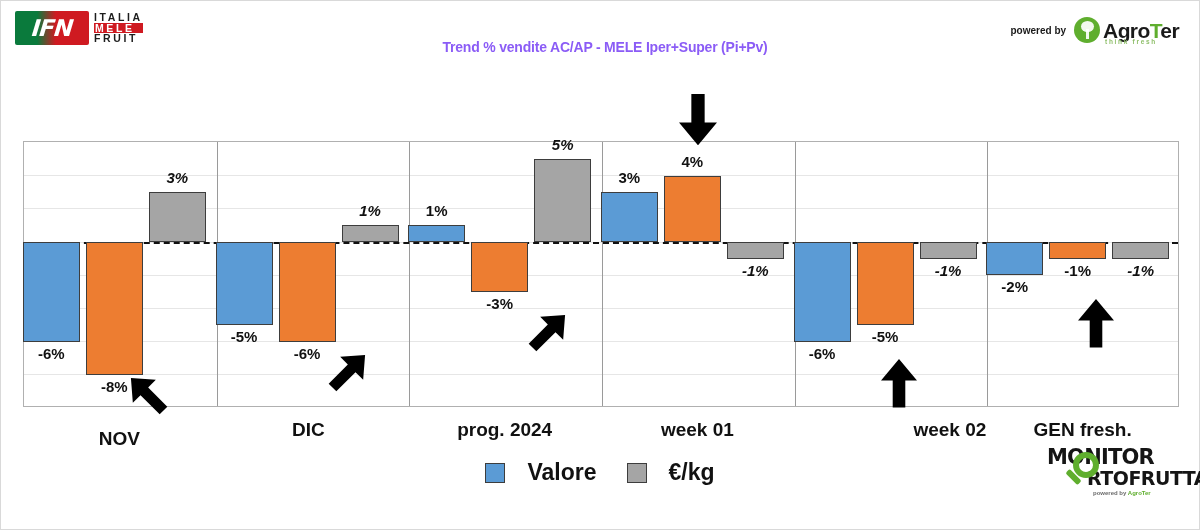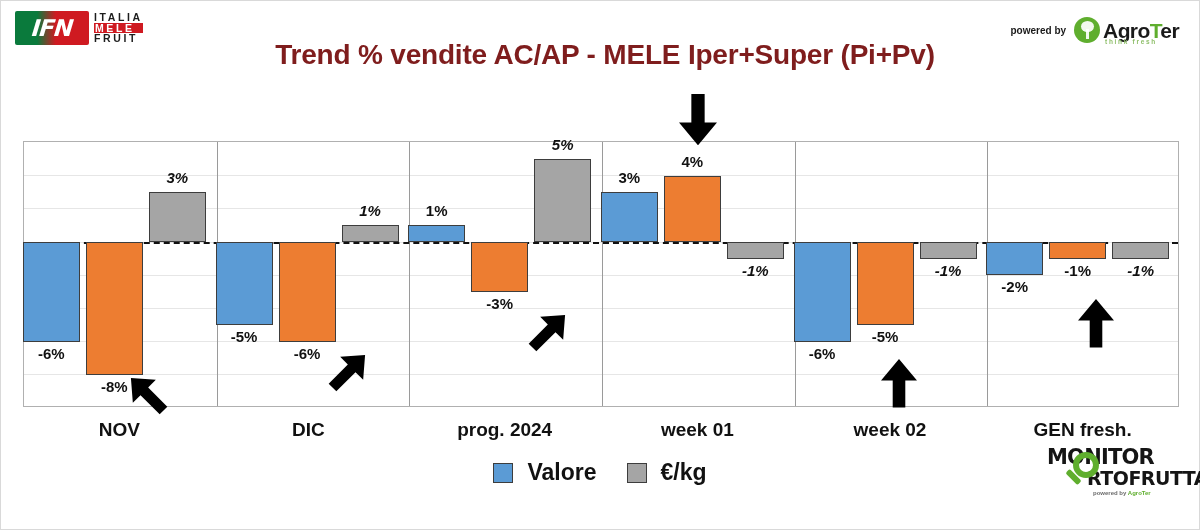--- a/index.html
+++ b/index.html
@@ -55,23 +55,23 @@
   }
   .ifn-w.red {
     background: #cf1a21; color: #ffffff;
     padding: 0 1px;
   }
 
   .chart-title {
     position: absolute;
     left: 0; right: 0; top: 38px;
     text-align: center;
-    font-size: 28px;
+    font-size: 14px;
     font-weight: 700;
-    color: #7f1d1d;
+    color: #8b5cf6;
     font-family: "Liberation Sans", sans-serif;
     letter-spacing: -0.2px;
     padding-left: 10px;
   }
 
   .powered {
     position: absolute;
     right: 20px; top: 16px;
     display: flex; align-items: center; gap: 8px;
   }
@@ -157,21 +157,21 @@
     font-family: "Liberation Sans", sans-serif;
   }
 
   
   #legend {
     position: absolute;
     left: 0; right: 0; top: 458px;
     display: flex; align-items: center; justify-content: center;
     gap: 30px;
   }
-  .legend-item { display: flex; align-items: center; gap: 14px; }
+  .legend-item { display: flex; align-items: center; gap: 22px; }
   .legend-swatch {
     width: 20px; height: 20px;
     border: 1.4px solid #3d3d3d;
   }
   .legend-text {
     font-size: 23px; font-weight: 700; color: #111111;
   }
 
   
   #footer-bar {
@@ -295,25 +295,25 @@
       <div class="bar-label ital" style="width: 57px; left: 895.5px; top: 119.6px;">-1%</div>
       <div class="bar" style="left: 962.167px; width: 57px; height: 33.2px; background: rgb(91, 155, 213); border-color: rgb(61, 61, 61); top: 100px;"></div>
       <div class="bar-label" style="width: 57px; left: 962.167px; top: 136.2px;">-2%</div>
       <div class="bar" style="left: 1025.17px; width: 57px; height: 16.6px; background: rgb(237, 125, 49); border-color: rgb(61, 61, 61); top: 100px;"></div>
       <div class="bar-label" style="width: 57px; left: 1025.17px; top: 119.6px;">-1%</div>
       <div class="bar" style="left: 1088.17px; width: 57px; height: 16.6px; background: rgb(165, 165, 165); border-color: rgb(61, 61, 61); top: 100px;"></div>
       <div class="bar-label ital" style="width: 57px; left: 1088.17px; top: 119.6px;">-1%</div>
     </div>
 
   <div id="cat-labels">
-      <div class="cat-label" style="left: 22px; width: 192.667px;">NOV</div>
+      <div class="cat-label" style="left: 22px; width: 192.667px; margin-top: 9px;">NOV</div>
       <div class="cat-label" style="left: 211px; width: 192.667px;">DIC</div>
       <div class="cat-label" style="left: 407.333px; width: 192.667px;">prog. 2024</div>
       <div class="cat-label" style="left: 600px; width: 192.667px;">week 01</div>
-      <div class="cat-label" style="left: 792.667px; width: 192.667px;">week 02</div>
+      <div class="cat-label" style="left: 792.667px; width: 192.667px; text-align: right;">week 02</div>
       <div class="cat-label" style="left: 985.333px; width: 192.667px;">GEN fresh.</div>
     </div>
 
   <div id="legend">
       <div class="legend-item">
         <span class="legend-swatch" style="background: rgb(91, 155, 213);"></span>
         <span class="legend-text">Valore</span>
       </div>
       <div class="legend-item">
         <span class="legend-swatch" style="background: rgb(165, 165, 165);"></span>

